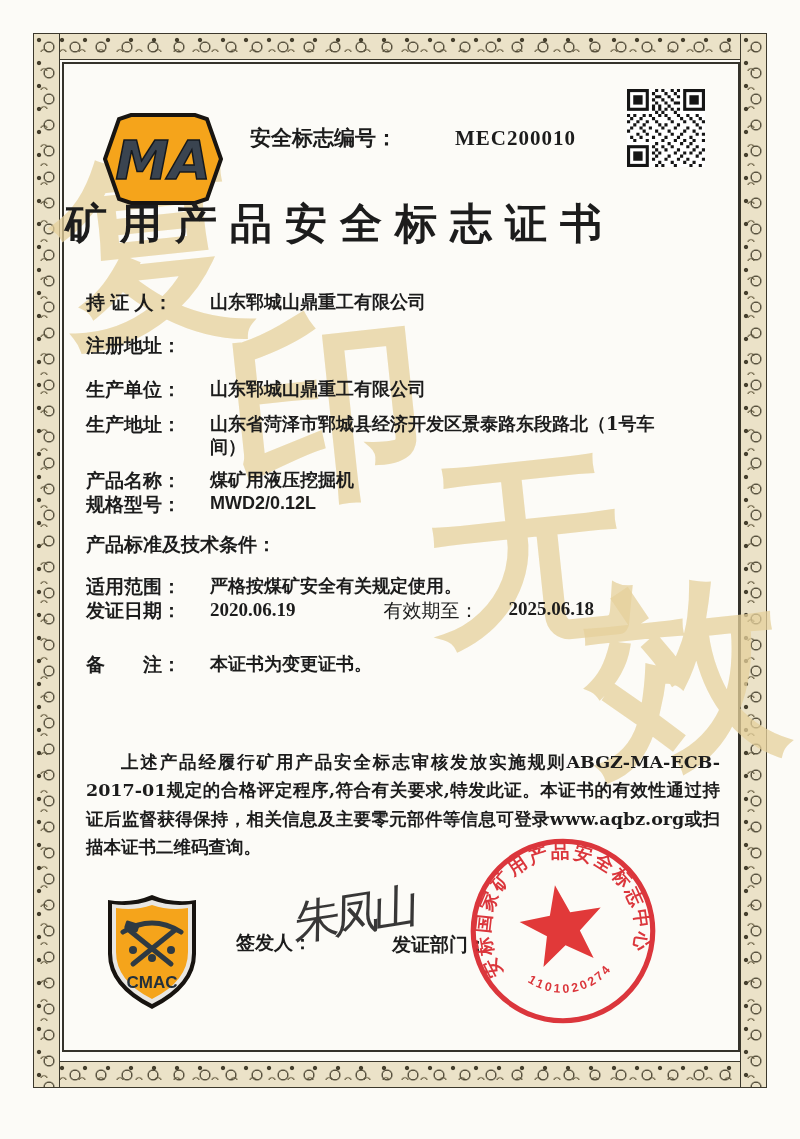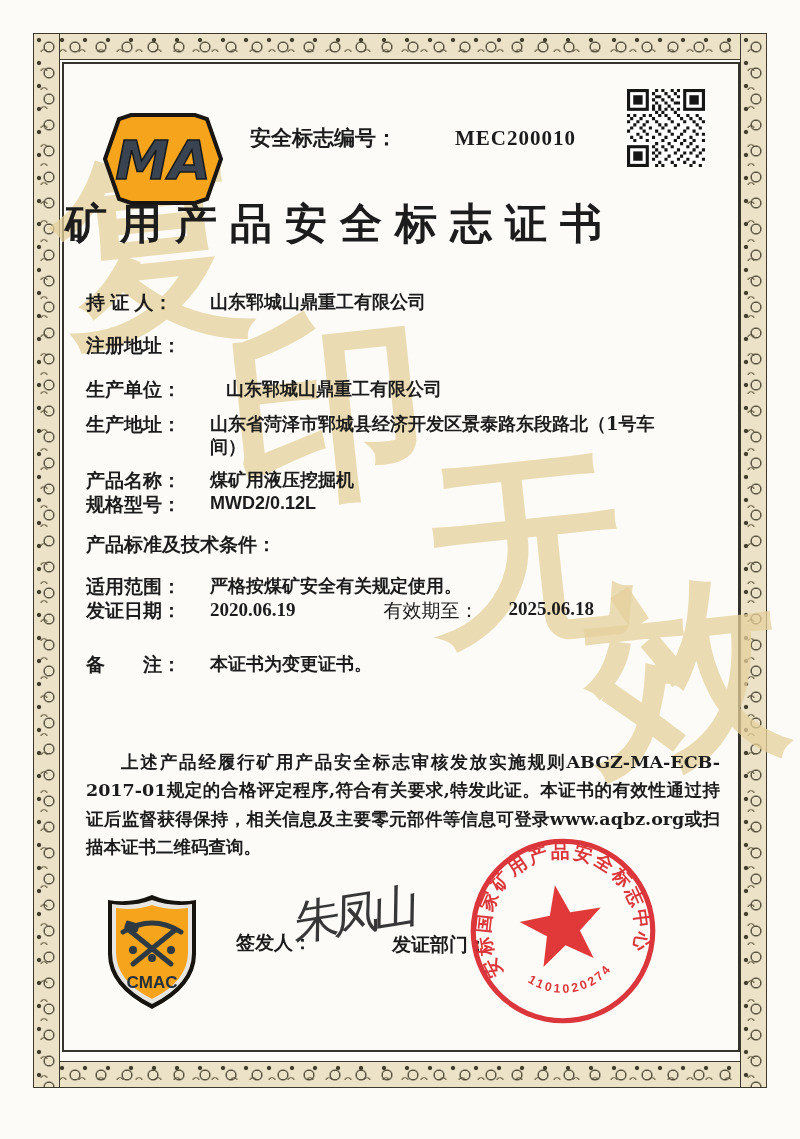--- a/index.html
+++ b/index.html
@@ -102,21 +102,21 @@
 
   <div class="title">矿用产品安全标志证书</div>
 
   <div class="row" style="top:290px;">
     <span class="lbl">持 证 人：</span>
     <span class="val">山东郓城山鼎重工有限公司</span>
   </div>
   <div class="row" style="top:333px;">
     <span class="lbl">注册地址：</span>
   </div>
-  <div class="row" style="top:377px;gap:16px;">
+  <div class="row" style="top:377px;">
     <span class="lbl">生产单位：</span>
     <span class="val">山东郓城山鼎重工有限公司</span>
   </div>
   <div class="row" style="top:412px;">
     <span class="lbl">生产地址：</span>
     <span class="val" style="max-width:462px;">山东省菏泽市郓城县经济开发区景泰路东段路北（1号车间）</span>
   </div>
   <div class="row" style="top:468px;">
     <span class="lbl">产品名称：</span>
     <span class="val">煤矿用液压挖掘机</span>

